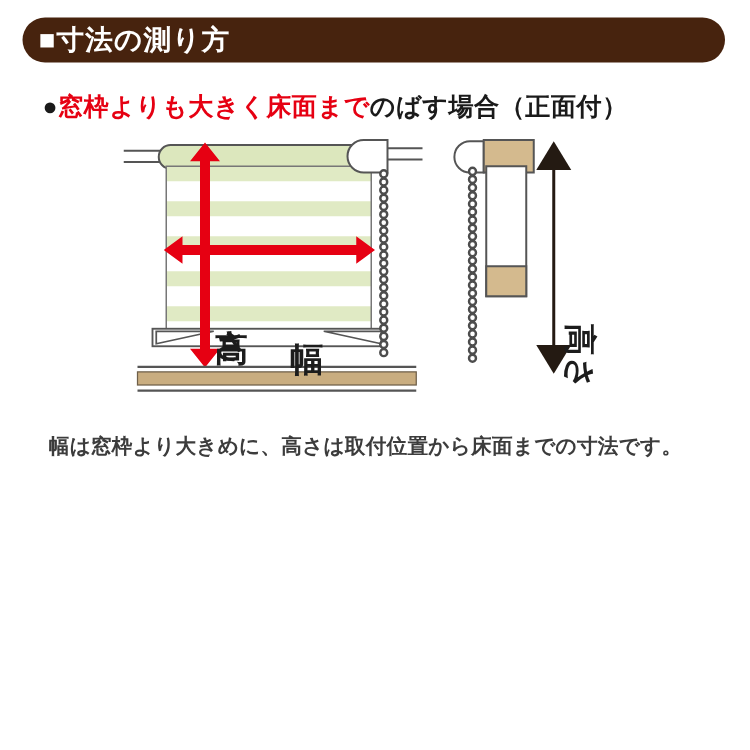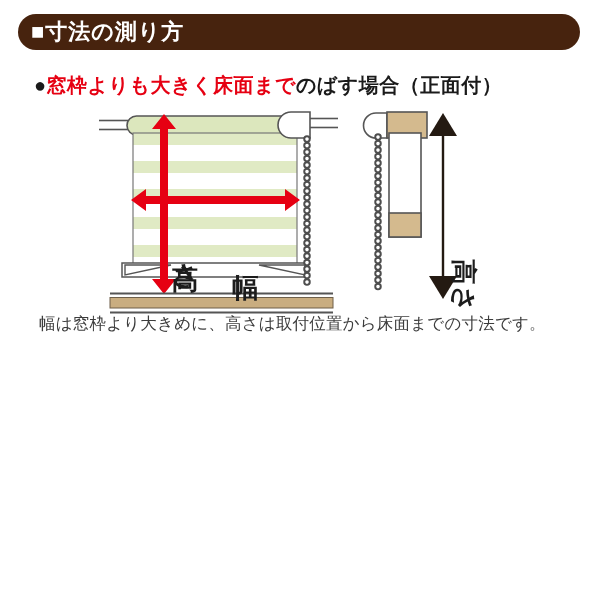--- a/index.html
+++ b/index.html
@@ -35,22 +35,22 @@
     writing-mode: vertical-rl; text-orientation: upright; letter-spacing: 2px;
   }
   .label-width-front { left: 232px; top: 170px; font-size: 27px; }
   .label-height-side {
     left: 435px; top: 167px; width: 56px; height: 28px; font-size: 26px;
     text-align: center; transform: rotate(90deg); letter-spacing: 1px;
   }
 
   
   .caption {
-    position: absolute; left: 39px; top: 313px;
-    font-size: 16.5px; color: #3c3c3c; font-weight: 400; letter-spacing: 0.2px;
+    position: absolute; left: 39px; top: 346px;
+    font-size: 16.5px; color: #3c3c3c; font-weight: 700; letter-spacing: 0.2px;
   }
 
   
   .warning-box {
     position: absolute; left: 10px; top: 363px; width: 580px; height: 47px;
     border: 2.5px solid #e60012; border-radius: 23px; background: #fff;
     display: flex; align-items: center; padding-left: 16px;
   }
   .warning-icon { width: 40px; height: 36px; flex: 0 0 auto; }
   .warning-label {

